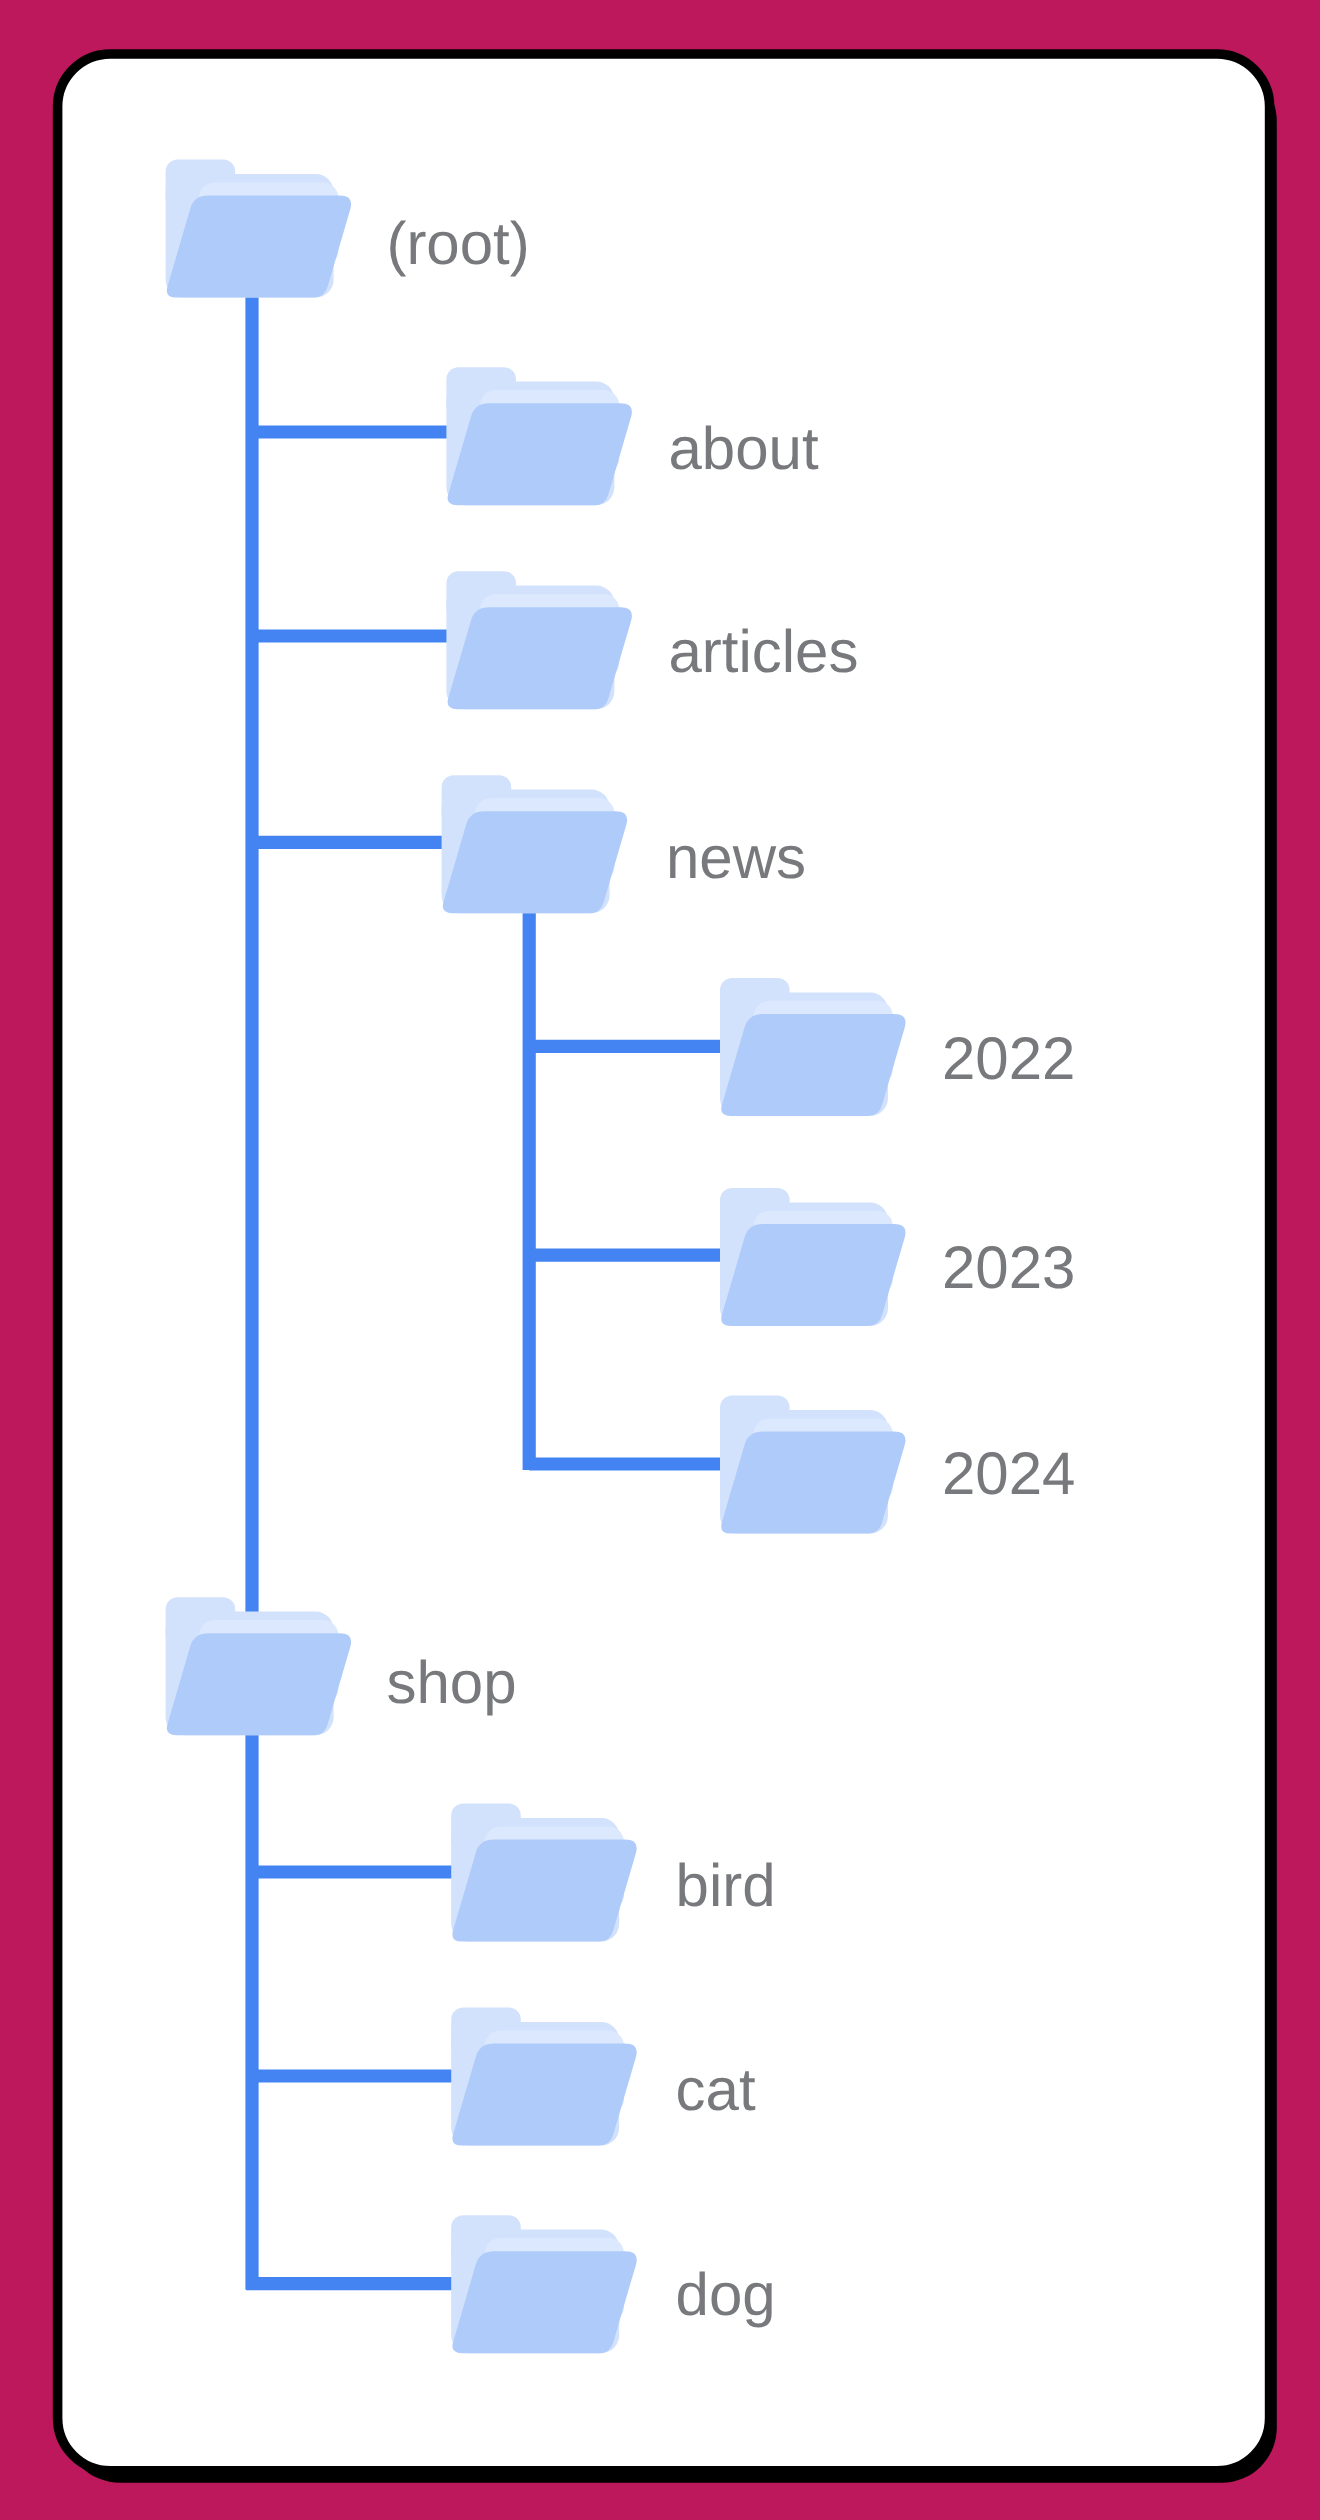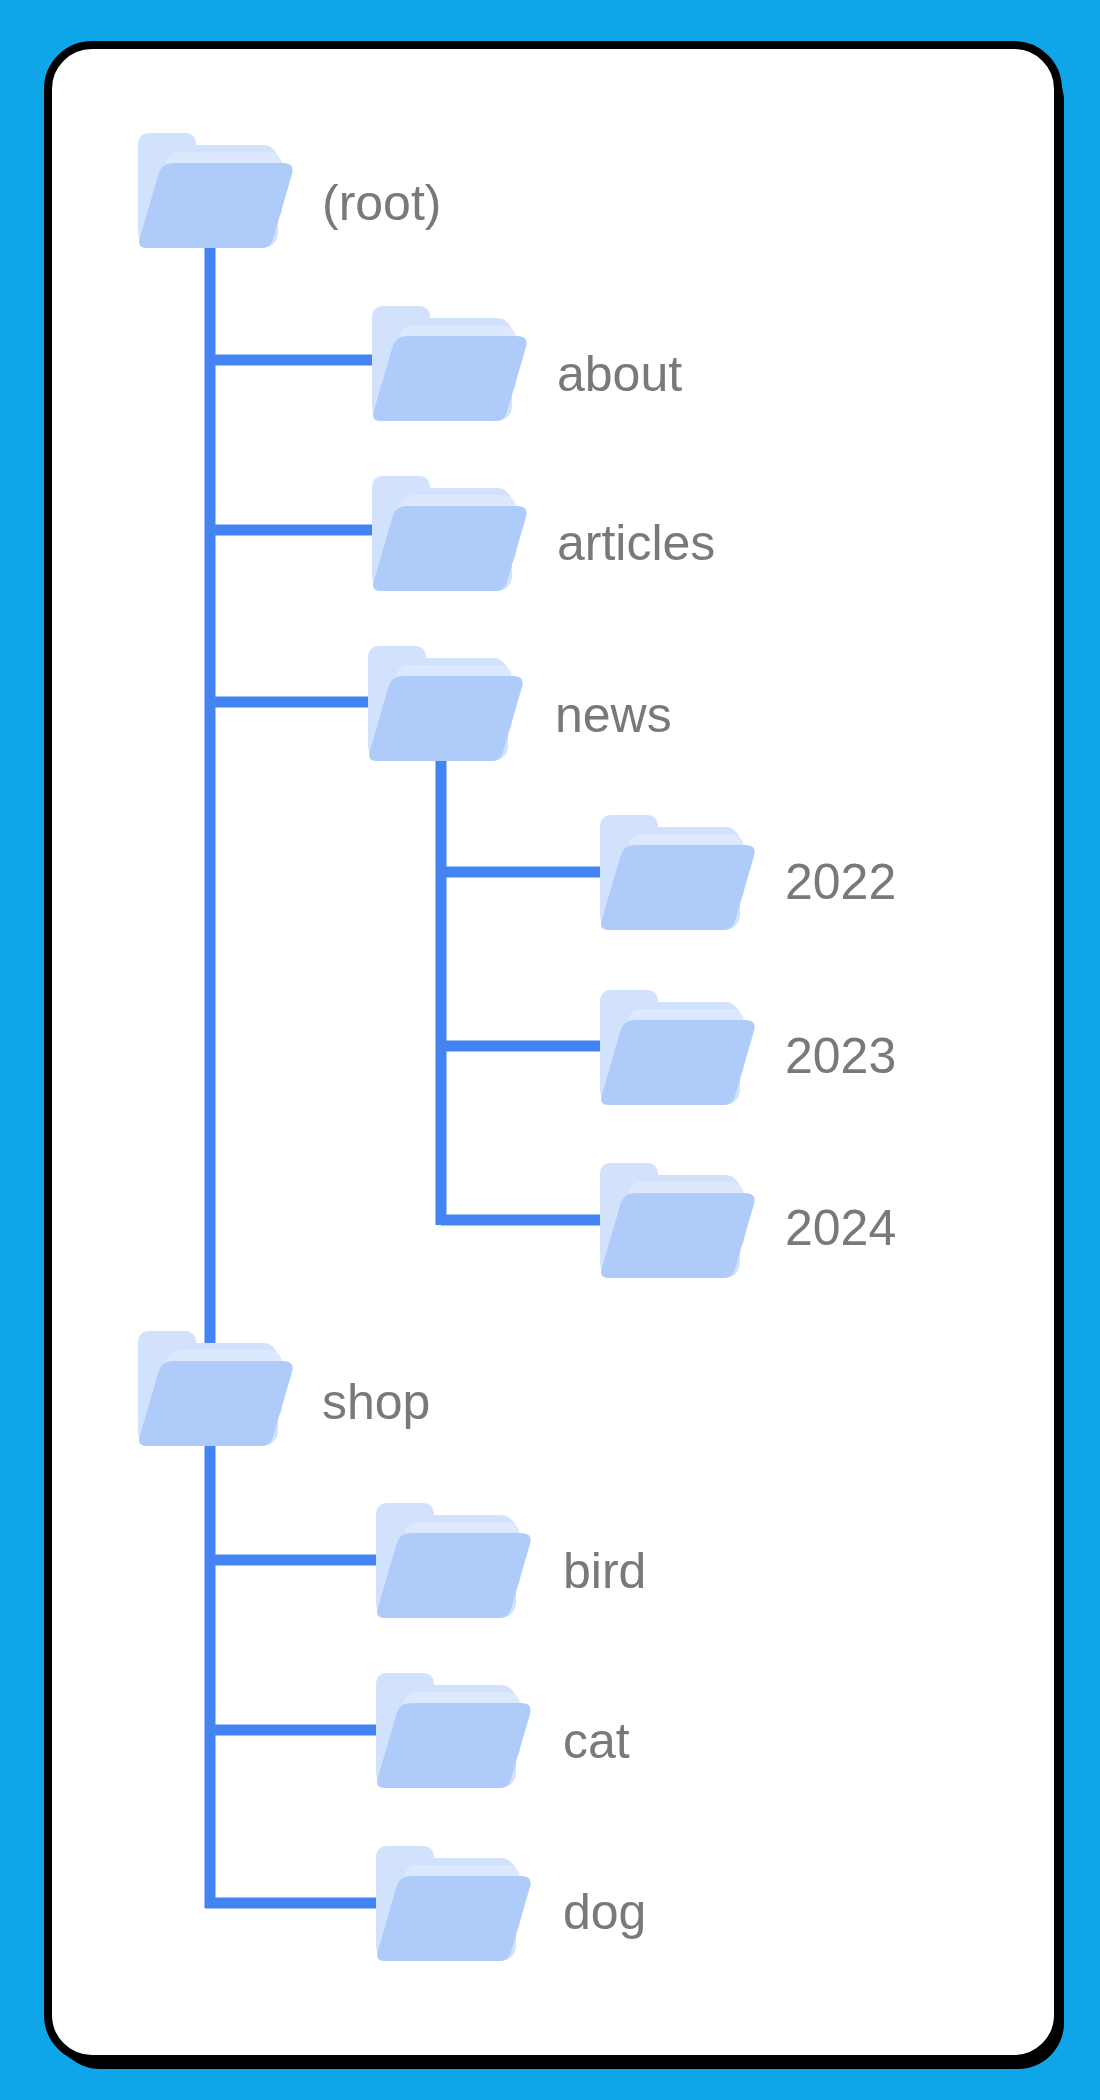--- a/index.html
+++ b/index.html
@@ -4,21 +4,21 @@
 <style>
   html, body {
     margin: 0;
     padding: 0;
     background: #ffffff;
   }
   .stage {
     position: relative;
     width: 1100px;
     height: 2100px;
-    background: #0ea5e9;
+    background: #be185d;
     overflow: hidden;
   }
   svg text {
     font-family: "Liberation Sans", "DejaVu Sans", sans-serif;
     font-weight: 400;
   }
 </style>
 </head>
 <body>
 

